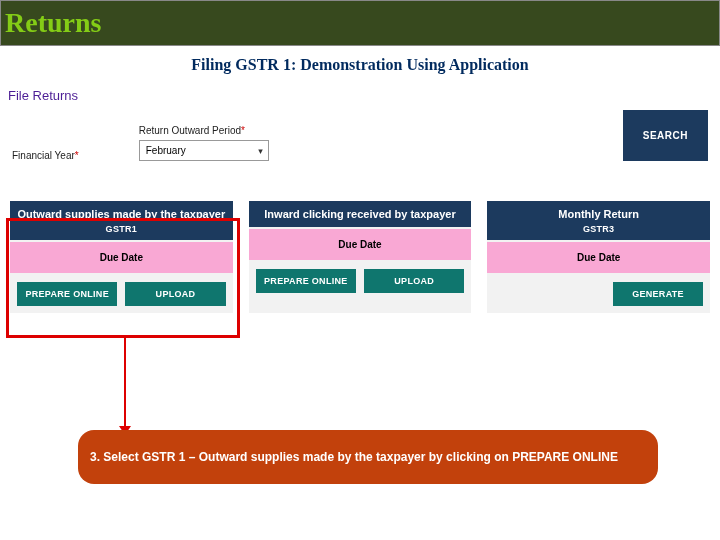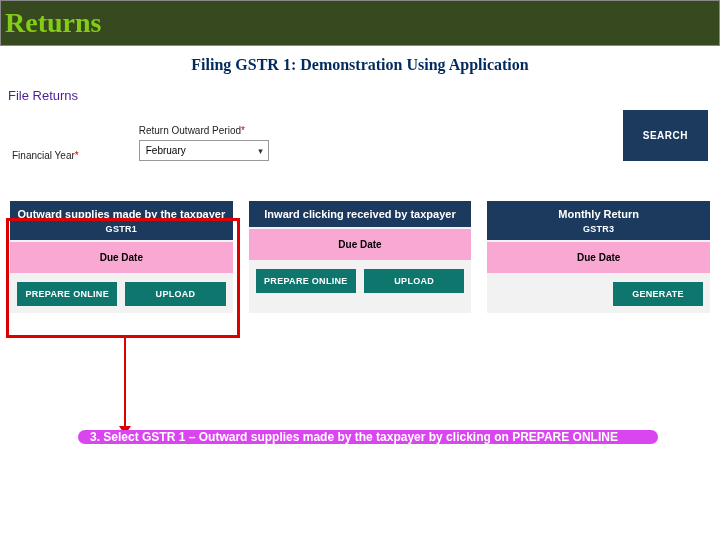--- a/index.html
+++ b/index.html
@@ -23,21 +23,21 @@
   .card-head { background: #1c3a5e; color: #fff; text-align: center; padding: 7px 6px 6px; }
   .card-head-title { font-size: 11px; font-weight: bold; line-height: 1.2; }
   .card-head-code { font-size: 9px; font-weight: bold; margin-top: 3px; letter-spacing: 0.3px; }
   .card-due { background: #f9a8d4; color: #000; font-size: 10px; font-weight: bold; text-align: center; padding: 10px 4px; margin: 2px 0; }
   .card-actions { display: flex; gap: 8px; padding: 7px; }
   .card-actions.single { justify-content: flex-end; }
   .act-btn { flex: 1; background: #0f766e; color: #fff; border: none; font-size: 9px; font-weight: bold; padding: 7px 4px; letter-spacing: 0.3px; cursor: pointer; }
   .act-btn.gen { flex: 0 0 auto; min-width: 90px; }
   .highlight-box { position: absolute; border: 3px solid #d00; pointer-events: none; left: 6px; top: 218px; width: 234px; height: 120px; }
   .callout-wrap { position: absolute; left: 78px; top: 430px; width: 580px; }
-  .callout { background: #d946ef; color: #fff; font-size: 12px; font-weight: bold; padding: 0 12px; border-radius: 16px; }
+  .callout { background: #c2410c; color: #fff; font-size: 12px; font-weight: bold; padding: 20px 12px; border-radius: 16px; }
   .arrow-line { position: absolute; left: 124px; top: 338px; width: 2px; height: 94px; background: #d00; }
   .arrow-head { position: absolute; left: 119px; top: 426px; width: 0; height: 0; border-left: 6px solid transparent; border-right: 6px solid transparent; border-top: 9px solid #d00; }
 </style>
 </head>
 <body>
 
 <div class="header-banner">Returns</div>
 <div class="subtitle">Filing GSTR 1: Demonstration Using Application</div>
 
 <div class="app-body">

